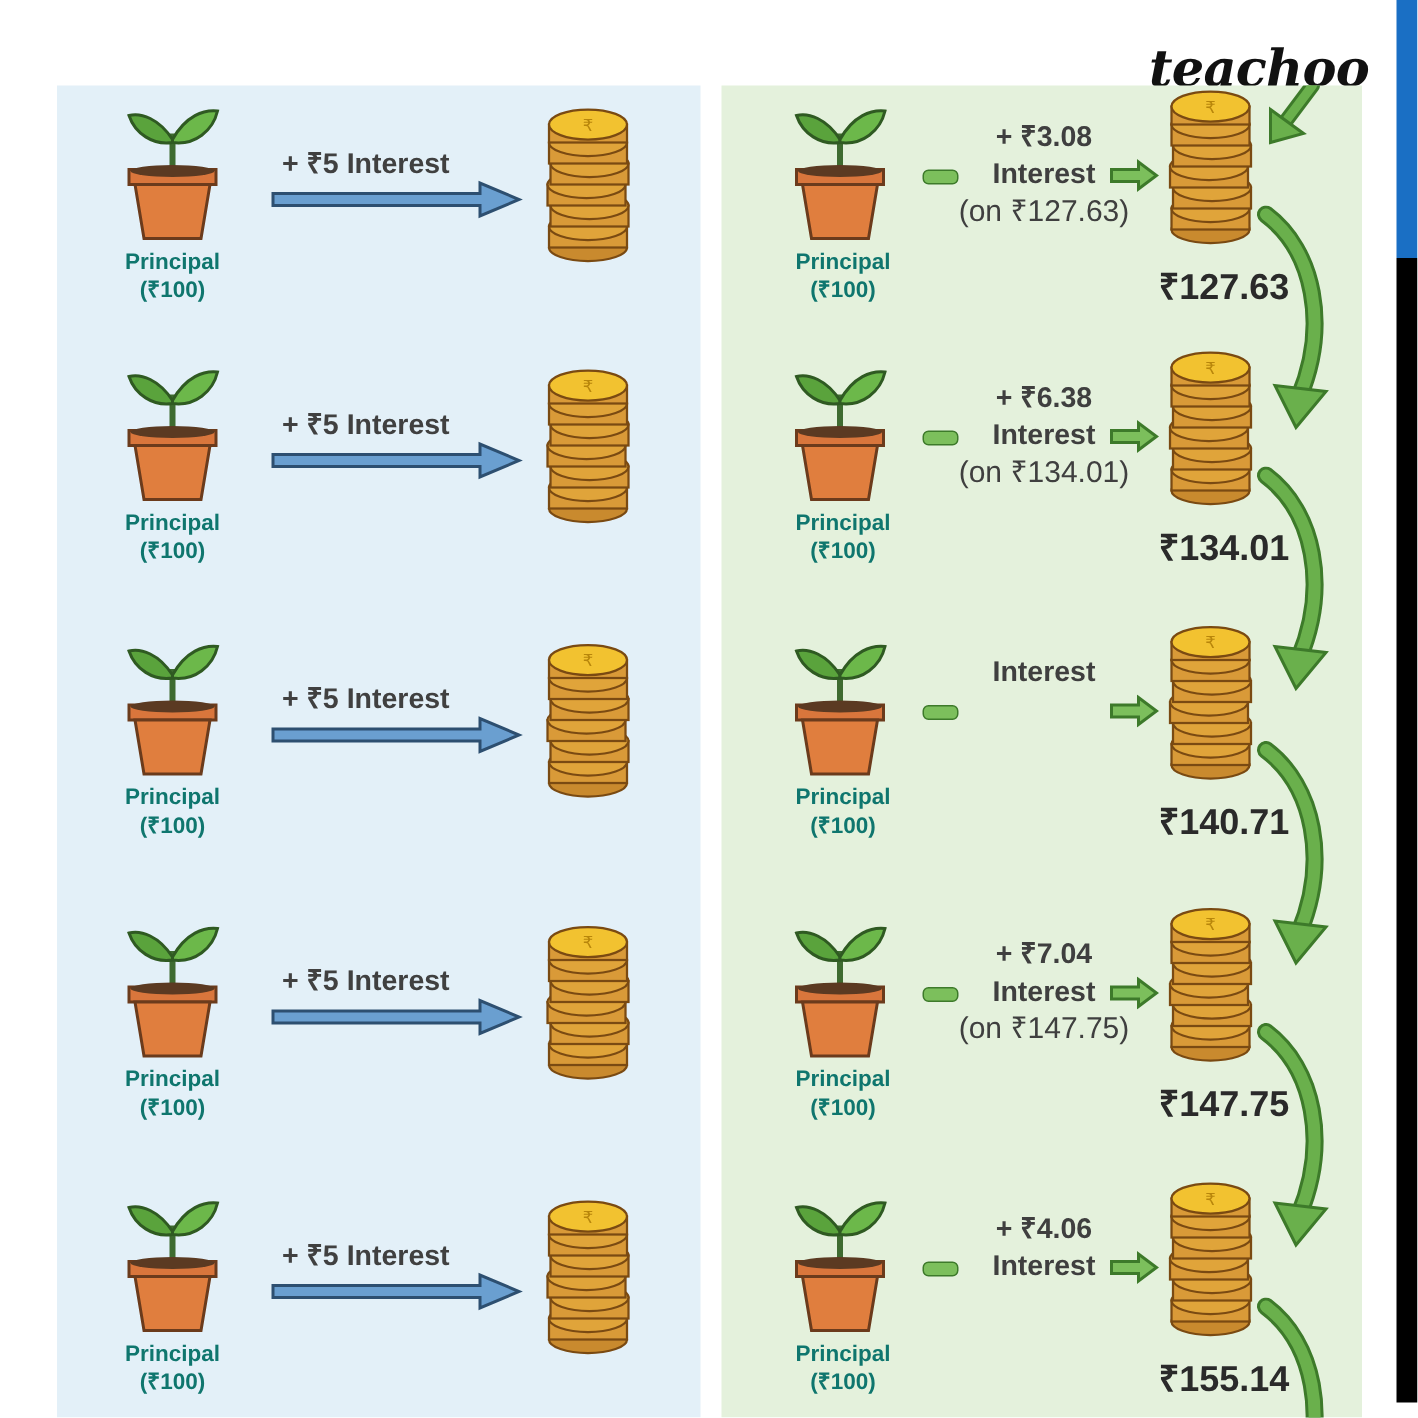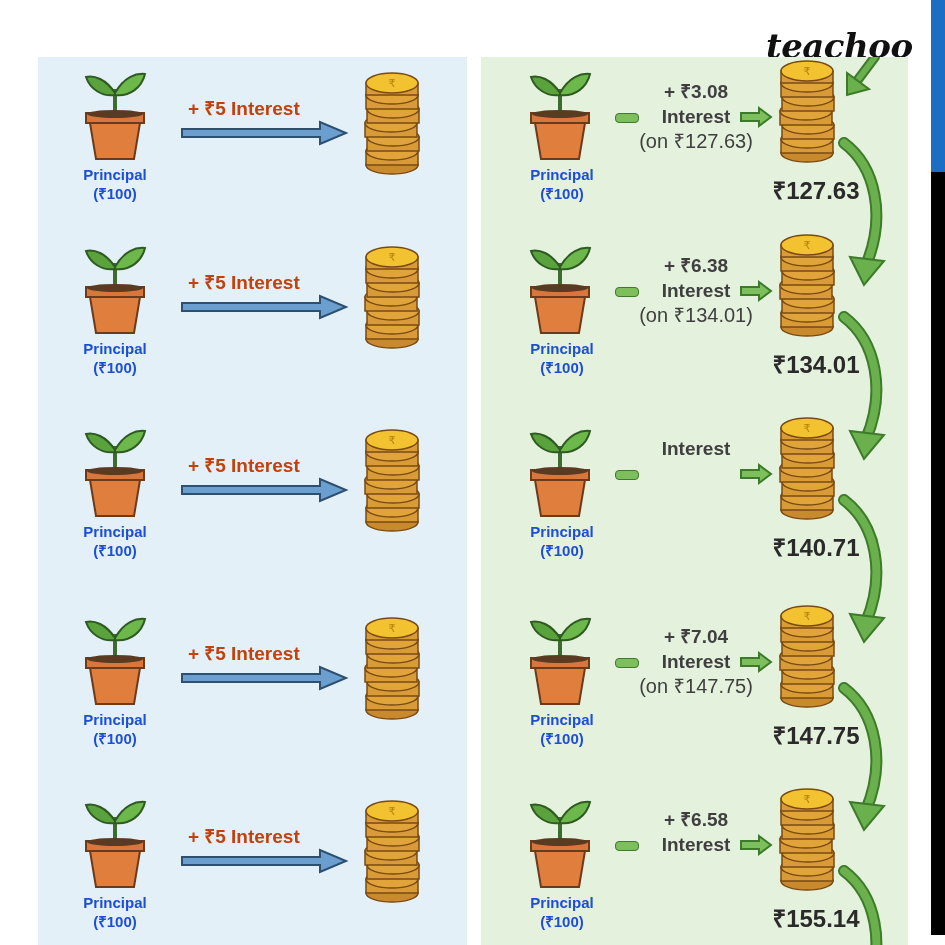--- a/index.html
+++ b/index.html
@@ -6,24 +6,24 @@
   body{width:945px;height:945px;position:relative;background:#ffffff;overflow:hidden;font-family:"Liberation Sans",sans-serif;}
   .brand{position:absolute;left:766px;top:14px;font-family:"DejaVu Serif",serif;font-style:italic;font-weight:bold;font-size:34px;color:#111;letter-spacing:-0.5px;margin-top:12px;}
   .edge-blue{position:absolute;left:931px;top:0;width:14px;height:172px;}
   .edge-black{position:absolute;left:931px;top:172px;width:14px;height:763px;background:#000;}
   .panel{position:absolute;top:57px;height:888px;}
   .panel-left{left:38px;width:429px;}
   .panel-right{left:481px;width:427px;}
   .row{position:absolute;left:0;width:100%;height:186px;}
   .plant{position:absolute;width:70px;height:100px;}
   .plant svg{width:70px;height:100px;}
-  .plabel{position:absolute;width:110px;text-align:center;font-size:15px;font-weight:bold;color:#1d4ed8;line-height:19px;}
+  .plabel{position:absolute;width:110px;text-align:center;font-size:15px;font-weight:bold;color:#0f766e;line-height:19px;}
   .coins{position:absolute;width:60px;height:106px;}
   .coins svg{width:60px;height:106px;}
-  .blue-label{position:absolute;left:150px;top:38px;font-size:19px;font-weight:bold;color:#c2410c;}
+  .blue-label{position:absolute;left:150px;top:38px;font-size:19px;font-weight:bold;color:#404040;}
   .blue-arrow{position:absolute;left:142px;top:63px;width:170px;height:26px;}
   .g-text{position:absolute;left:140px;width:150px;text-align:center;font-size:19px;font-weight:bold;color:#3f3f3f;line-height:25px;}
   .g-text .sub{font-size:20px;font-weight:normal;}
   .dash{position:absolute;left:134px;width:22px;height:8px;background:#7cbf5c;border:1.5px solid #3d7a2a;border-radius:4px;}
   .g-arrow{position:absolute;left:258px;width:34px;height:22px;}
   .total{position:absolute;left:285px;width:100px;text-align:center;font-size:24px;font-weight:bold;color:#2a2a2a;}
   .curve{position:absolute;left:355px;width:60px;height:150px;}
 </style>
 </head>
 <body>
@@ -458,21 +458,21 @@
   <ellipse cx="35" cy="53" rx="28" ry="4" fill="#5b3a22"></ellipse>
   <path d="M10 62 L60 62 L54 98 L16 98 Z" fill="#e07e3e" stroke="#6b3b1c" stroke-width="2"></path>
 </svg>
 </div>
       <div class="plabel" style="left:26px;top:108px">
         <div>Principal</div>
         <div>(₹100)</div>
       </div>
       <div class="dash" style="top:56px"></div>
       <div class="g-text" style="top:22px">
-        <div>+ ₹6.58</div>
+        <div>+ ₹4.06</div>
         <div>Interest</div>
       </div>
       <div class="g-arrow" style="top:49px"><svg width="34" height="22" viewBox="0 0 34 22">
           <path d="M2 7 L20 7 L20 2 L32 11 L20 20 L20 15 L2 15 Z" fill="#7cbf5c" stroke="#3d7a2a" stroke-width="2"></path>
         </svg></div>
       <div class="coins" style="left:296px;top:2px">
 <svg viewBox="0 0 60 106">
   <g stroke="#7a4a12" stroke-width="1.5">
     <ellipse cx="30" cy="94" rx="26" ry="9" fill="#c98a2e"></ellipse>
     <rect x="4" y="80" width="52" height="14" fill="#d99a38"></rect>

